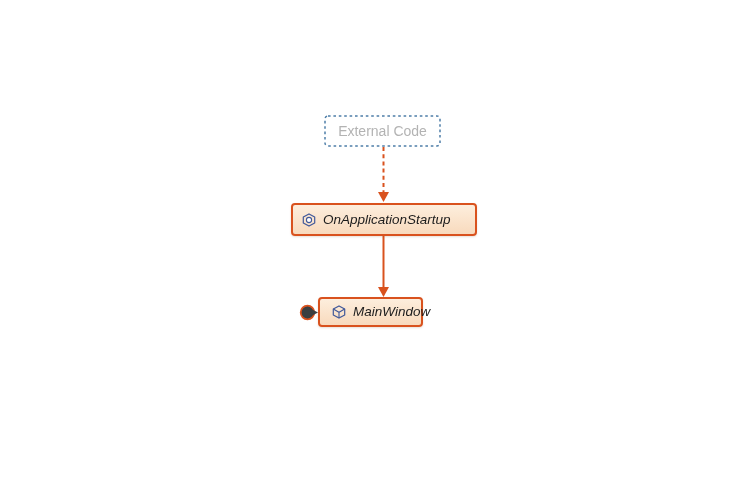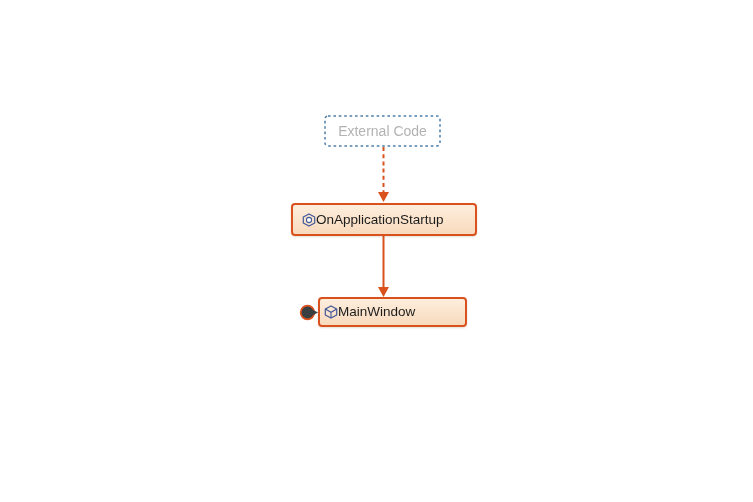--- a/index.html
+++ b/index.html
@@ -55,28 +55,30 @@
     background: linear-gradient(to bottom, var(--node-fill-top, #fdeedd), var(--node-fill-bottom, #f8dabd));
     box-shadow: 0 1px 2px rgba(120, 80, 40, 0.18);
     padding-left: 9px;
   }
   .node-onapp {
     left: 291px; top: 203px;
     width: 186px; height: 33px;
   }
   .node-mainwindow {
     left: 318px; top: 297px;
-    width: 149px; height: 30px;
-    padding-left: 4px;
+    width: 105px; height: 30px;
+    padding-left: 12px;
   }
   .node-call .label {
     color: var(--node-text, #1c1c1c);
     font-size: 13.5px;
     line-height: 1;
+    margin-left: 7px;
     white-space: nowrap;
+    font-style: italic;
   }
   .node-icon {
     width: 14px;
     height: 14px;
     flex: 0 0 auto;
     display: block;
   }
   .badge {
     position: absolute;
     left: 299px; top: 304px;

